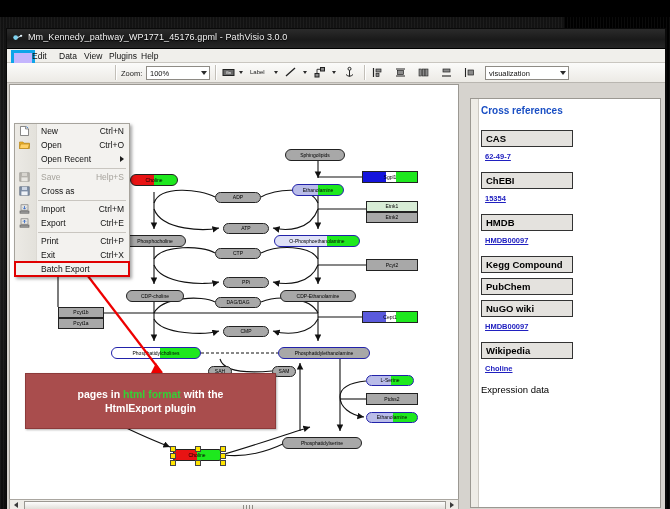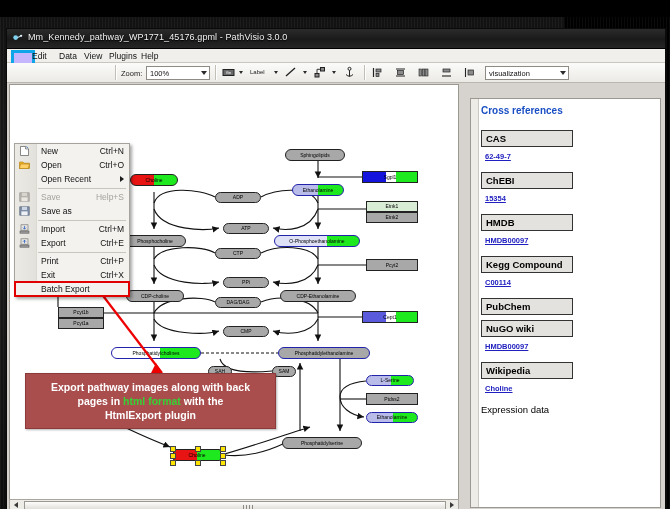--- a/index.html
+++ b/index.html
@@ -59,21 +59,21 @@
   #hscroll{position:absolute;left:2px;top:416px;width:448px;height:11px;
     background:#eeece7;border:1px solid #a9a6a0;}
   #hscroll .thumb{position:absolute;left:14px;top:1px;width:420px;height:8px;
     background:linear-gradient(180deg,#fdfdfd,#dedbd5);border:1px solid #9b9892;}
   #hscroll .grip{position:absolute;left:218px;top:3px;width:10px;height:4px;
     background:repeating-linear-gradient(90deg,#8e8b85 0 1px,transparent 1px 3px);}
   .sb-arrow{position:absolute;top:1px;width:11px;height:8px;background:#eeece7;}
   .sb-arrow i{position:absolute;top:1px;width:0;height:0;border-top:3px solid transparent;border-bottom:3px solid transparent;}
 
   
-  #filemenu{position:absolute;left:7px;top:60px;width:114px;
+  #filemenu{position:absolute;left:7px;top:40px;width:114px;
     background:#f3f2ef;border:1px solid #a6a39c;box-shadow:2px 2px 3px rgba(0,0,0,.35);z-index:60;}
   #filemenu .gutter{position:absolute;left:0;top:0;width:21px;height:100%;
     background:linear-gradient(90deg,#eceae5,#e3e1db);border-right:1px solid #dcd9d3;}
   .fm-item{position:relative;height:14px;line-height:14px;z-index:2;}
   .fm-item .lbl{position:absolute;left:26px;top:0;font-size:8.5px;color:#111;white-space:nowrap;}
   .fm-item .acc{position:absolute;right:5px;top:0;font-size:8.5px;color:#111;white-space:nowrap;}
   .fm-item.disabled .lbl,.fm-item.disabled .acc{color:#a6a39c;}
   .fm-item .micon{position:absolute;left:4px;top:2px;width:11px;height:10px;}
   .fm-item .sub{position:absolute;right:5px;top:4px;width:0;height:0;
     border-top:3px solid transparent;border-bottom:3px solid transparent;border-left:4px solid #1a1a1a;}
@@ -405,21 +405,20 @@
 
           <div class="node gene" style="left:196px;top:300px;width:14px;height:12px;"></div>
           <div class="node" style="left:168px;top:295px;width:26px;height:9px;border:1px solid #222;background:linear-gradient(90deg,#1414dc 0 50%,#1ee81e 50% 100%);"></div>
 
           <svg style="position:absolute;left:0;top:0;width:448px;height:400px;z-index:38" viewBox="0 0 448 400">
             <path d="M68 178 L152 288" stroke="#ee0000" stroke-width="2.2" fill="none"></path>
             <path d="M146 278 L156 294 L140 290 z" fill="#ee0000"></path>
           </svg>
 
           <div id="callout">
-            <div>Export pathway images along with back</div>
             <div><span>pages in </span><span class="grn">html format</span><span> with the</span></div>
             <div>HtmlExport plugin</div>
           </div>
 
         </div>
       </div>
 
       <div id="hscroll">
         <div class="sb-arrow" style="left:1px">
           <i style="left:3px;border-right:4px solid #3a3a3a"></i>
@@ -442,21 +441,20 @@
             <span class="bp-head">CAS</span>
             <a class="bp-val" href="#">62-49-7</a>
 
             <span class="bp-head">ChEBI</span>
             <a class="bp-val" href="#">15354</a>
 
             <span class="bp-head">HMDB</span>
             <a class="bp-val" href="#">HMDB00097</a>
 
             <span class="bp-head">Kegg Compound</span>
-            <a class="bp-val" href="#">C00114</a>
 
             <span class="bp-head">PubChem</span>
 
             <span class="bp-head">NuGO wiki</span>
             <a class="bp-val" href="#">HMDB00097</a>
 
             <span class="bp-head">Wikipedia</span>
             <a class="bp-val" href="#">Choline</a>
 
             <div class="bp-exp">Expression data</div>
@@ -504,21 +502,21 @@
           <span class="lbl">Save</span>
           <span class="acc">Help+S</span>
         </div>
 
         <div class="fm-item">
           <svg class="micon" viewBox="0 0 11 10">
             <rect x="0.8" y="0.8" width="9.4" height="8.4" fill="#7f8fa6" stroke="#4c5a70" stroke-width=".6"></rect>
             <rect x="3" y="0.8" width="5" height="3.2" fill="#cdd6e4"></rect>
             <rect x="2.4" y="5.4" width="6.2" height="3.8" fill="#eef2f7"></rect>
           </svg>
-          <span class="lbl">Save as</span>
+          <span class="lbl">Cross as</span>
           <span class="acc"></span>
         </div>
 
         <div class="fm-sep">
             <i></i>
           </div>
 
         <div class="fm-item">
           <svg class="micon" viewBox="0 0 11 10">
             <rect x="2" y="0.8" width="7" height="5.4" fill="#e6e4df" stroke="#6b6b6b" stroke-width=".6"></rect>

